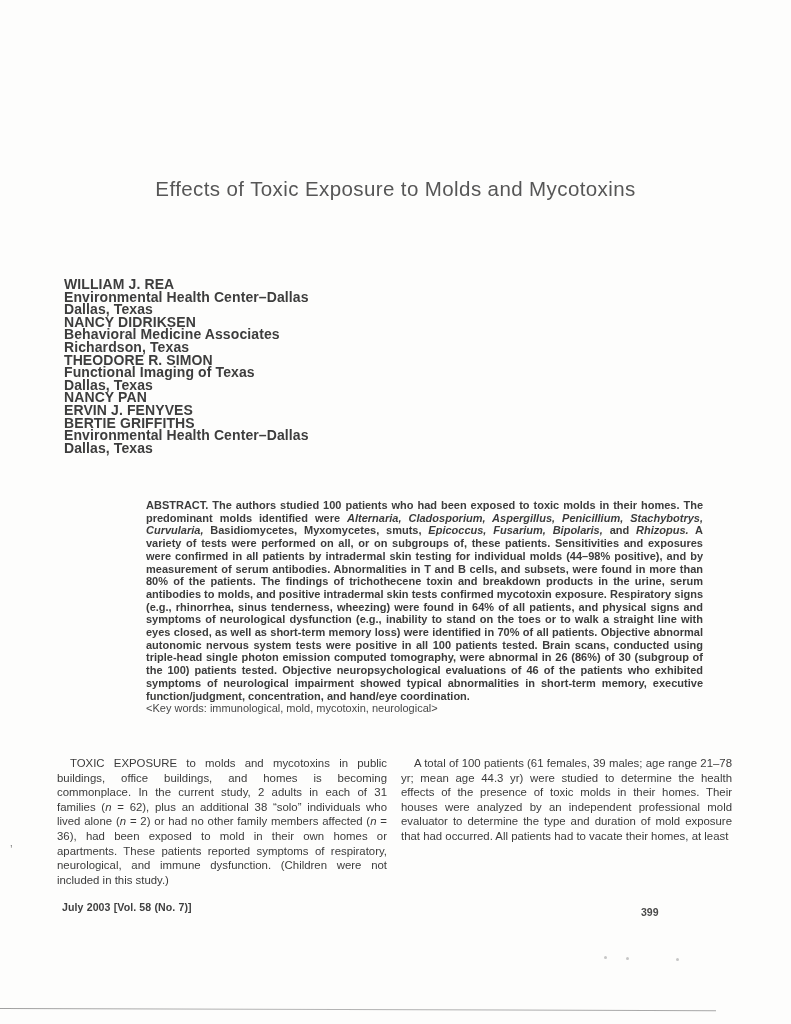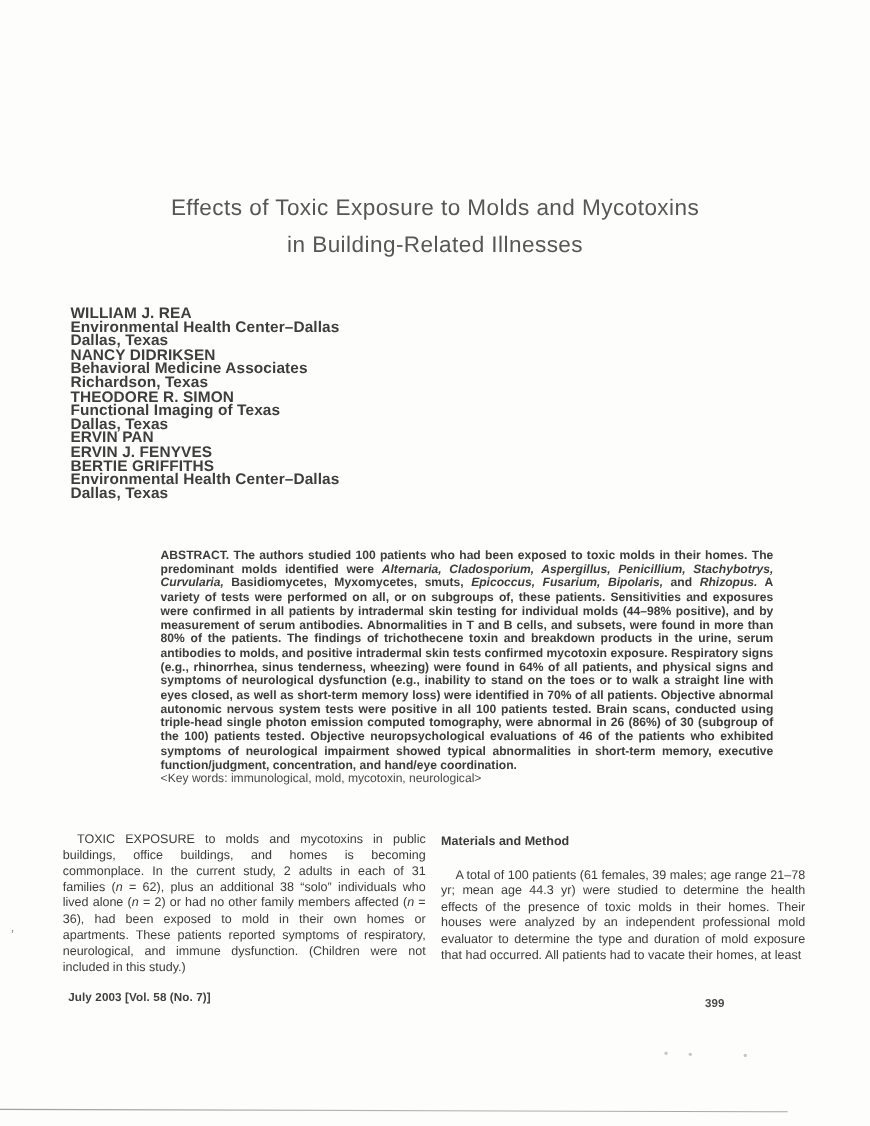--- a/index.html
+++ b/index.html
@@ -119,51 +119,49 @@
   .speck-2 { left: 626px; top: 957px; }
   .speck-3 { left: 676px; top: 958px; }
 </style>
 </head>
 <body>
 
 <div class="page">
 
   <div class="title-block">
     <div>Effects of Toxic Exposure to Molds and Mycotoxins</div>
-    <div>in Building-Related Illnesses</div>
   </div>
 
   <div class="authors">
       <div class="author-line">WILLIAM J. REA</div>
       <div class="author-line">Environmental Health Center–Dallas</div>
       <div class="author-line">Dallas, Texas</div>
       <div class="author-line">NANCY DIDRIKSEN</div>
       <div class="author-line">Behavioral Medicine Associates</div>
       <div class="author-line">Richardson, Texas</div>
       <div class="author-line">THEODORE R. SIMON</div>
       <div class="author-line">Functional Imaging of Texas</div>
       <div class="author-line">Dallas, Texas</div>
-      <div class="author-line">ERVIN PAN</div>
+      <div class="author-line">NANCY PAN</div>
       <div class="author-line">ERVIN J. FENYVES</div>
       <div class="author-line">BERTIE GRIFFITHS</div>
       <div class="author-line">Environmental Health Center–Dallas</div>
       <div class="author-line">Dallas, Texas</div>
     </div>
 
   <div class="abstract">
     <span><span>ABSTRACT. The authors studied 100 patients who had been exposed to toxic molds in their homes. The predominant molds identified were </span><i>Alternaria, Cladosporium, Aspergillus, Penicillium, Stachybotrys, Curvularia,</i><span> Basidiomycetes, Myxomycetes, smuts, </span><i>Epicoccus, Fusarium, Bipolaris,</i><span> and </span><i>Rhizopus.</i><span> A variety of tests were performed on all, or on subgroups of, these patients. Sensitivities and exposures were confirmed in all patients by intradermal skin testing for individual molds (44–98% positive), and by measurement of serum antibodies. Abnormalities in T and B cells, and subsets, were found in more than 80% of the patients. The findings of trichothecene toxin and breakdown products in the urine, serum antibodies to molds, and positive intradermal skin tests confirmed mycotoxin exposure. Respiratory signs (e.g., rhinorrhea, sinus tenderness, wheezing) were found in 64% of all patients, and physical signs and symptoms of neurological dysfunction (e.g., inability to stand on the toes or to walk a straight line with eyes closed, as well as short-term memory loss) were identified in 70% of all patients. Objective abnormal autonomic nervous system tests were positive in all 100 patients tested. Brain scans, conducted using triple-head single photon emission computed tomography, were abnormal in 26 (86%) of 30 (subgroup of the 100) patients tested. Objective neuropsychological evaluations of 46 of the patients who exhibited symptoms of neurological impairment showed typical abnormalities in short-term memory, executive function/judgment, concentration, and hand/eye coordination.</span></span>
     <span class="keywords">&lt;Key words: immunological, mold, mycotoxin, neurological&gt;</span>
   </div>
 
   <div class="col-left body-text">
     <p class="para-indent"><span>TOXIC EXPOSURE to molds and mycotoxins in public buildings, office buildings, and homes is becoming commonplace. In the current study, 2 adults in each of 31 families (</span><i>n</i><span> = 62), plus an additional 38 “solo” individuals who lived alone (</span><i>n</i><span> = 2) or had no other family members affected (</span><i>n</i><span> = 36), had been exposed to mold in their own homes or apartments. These patients reported symptoms of respiratory, neurological, and immune dysfunction. (Children were not included in this study.)</span></p>
   </div>
 
   <div class="col-right body-text">
-    <div class="method-heading">Materials and Method</div>
     <p class="para-indent">A total of 100 patients (61 females, 39 males; age range 21–78 yr; mean age 44.3 yr) were studied to determine the health effects of the presence of toxic molds in their homes. Their houses were analyzed by an independent professional mold evaluator to determine the type and duration of mold exposure that had occurred. All patients had to vacate their homes, at least</p>
   </div>
 
   <div class="footer-left">July 2003 [Vol. 58 (No. 7)]</div>
   <div class="page-number">399</div>
 
   <div class="speck-apostrophe">’</div>
   <div class="scan-line"></div>
   <div class="scan-speck speck-1"></div>
   <div class="scan-speck speck-2"></div>

